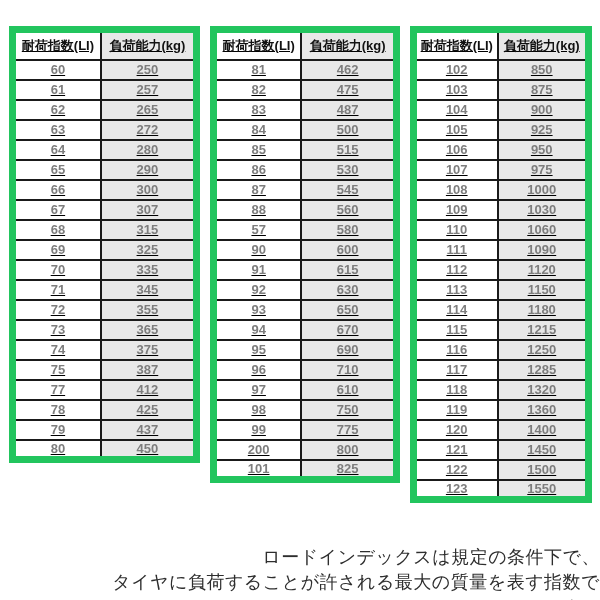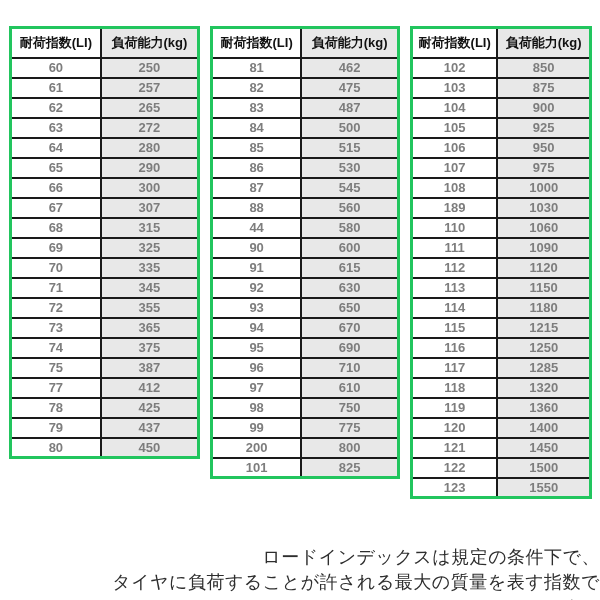--- a/index.html
+++ b/index.html
@@ -8,23 +8,24 @@
     background: #ffffff;
     overflow: hidden;
     font-family: "Liberation Sans", "DejaVu Sans", sans-serif;
   }
   .page { position: relative; width: 600px; height: 600px; background: #ffffff; }
 
   table.li-table {
     position: absolute;
     top: 26px;
     border-collapse: collapse;
-    border: 3px solid #22c55e;
+    border: 7px solid #22c55e;
     table-layout: fixed;
     background: #6d28d9;
+    text-decoration: underline;
   }
   #table-0 { left: 9px;   width: 191px; }
   #table-1 { left: 210px; width: 190px; }
   #table-2 { left: 410px; width: 182px; }
 
   table.li-table th, table.li-table td {
     border: 2px solid #1a1a1a;
     text-align: center;
     vertical-align: middle;
     overflow: hidden;
@@ -200,21 +201,21 @@
         </tr>
         <tr>
           <td class="li">87</td>
           <td class="kg">545</td>
         </tr>
         <tr>
           <td class="li">88</td>
           <td class="kg">560</td>
         </tr>
         <tr>
-          <td class="li">44</td>
+          <td class="li">57</td>
           <td class="kg">580</td>
         </tr>
         <tr>
           <td class="li">90</td>
           <td class="kg">600</td>
         </tr>
         <tr>
           <td class="li">91</td>
           <td class="kg">615</td>
         </tr>
@@ -295,21 +296,21 @@
         </tr>
         <tr>
           <td class="li">107</td>
           <td class="kg">975</td>
         </tr>
         <tr>
           <td class="li">108</td>
           <td class="kg">1000</td>
         </tr>
         <tr>
-          <td class="li">189</td>
+          <td class="li">109</td>
           <td class="kg">1030</td>
         </tr>
         <tr>
           <td class="li">110</td>
           <td class="kg">1060</td>
         </tr>
         <tr>
           <td class="li">111</td>
           <td class="kg">1090</td>
         </tr>

